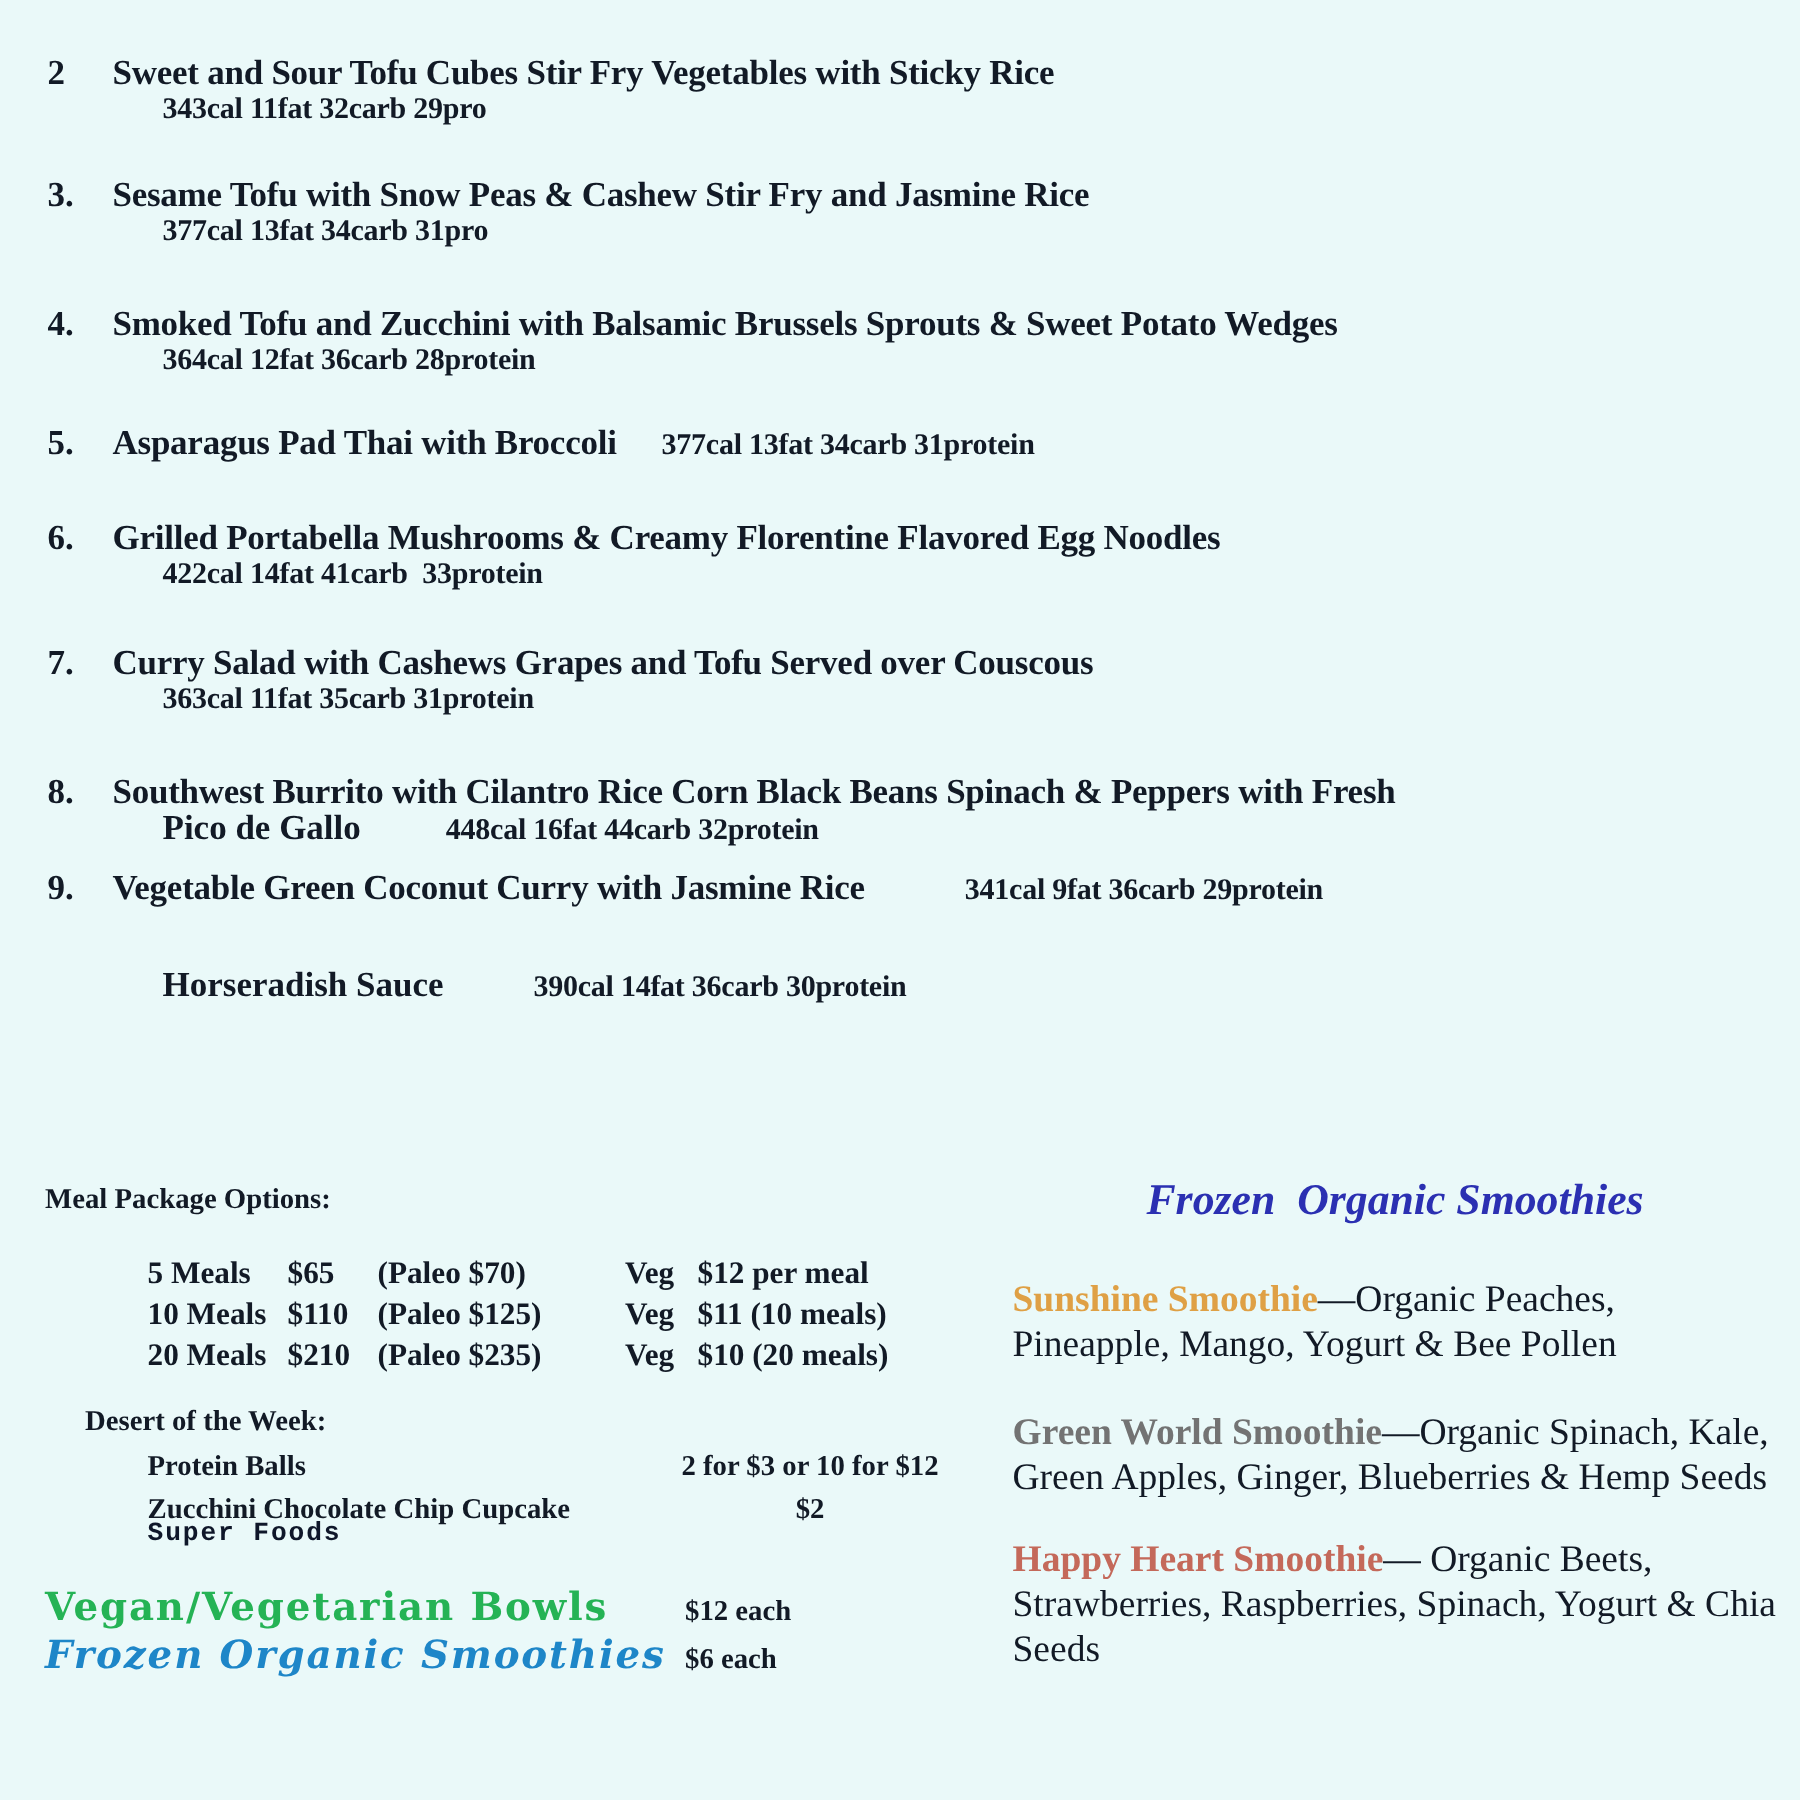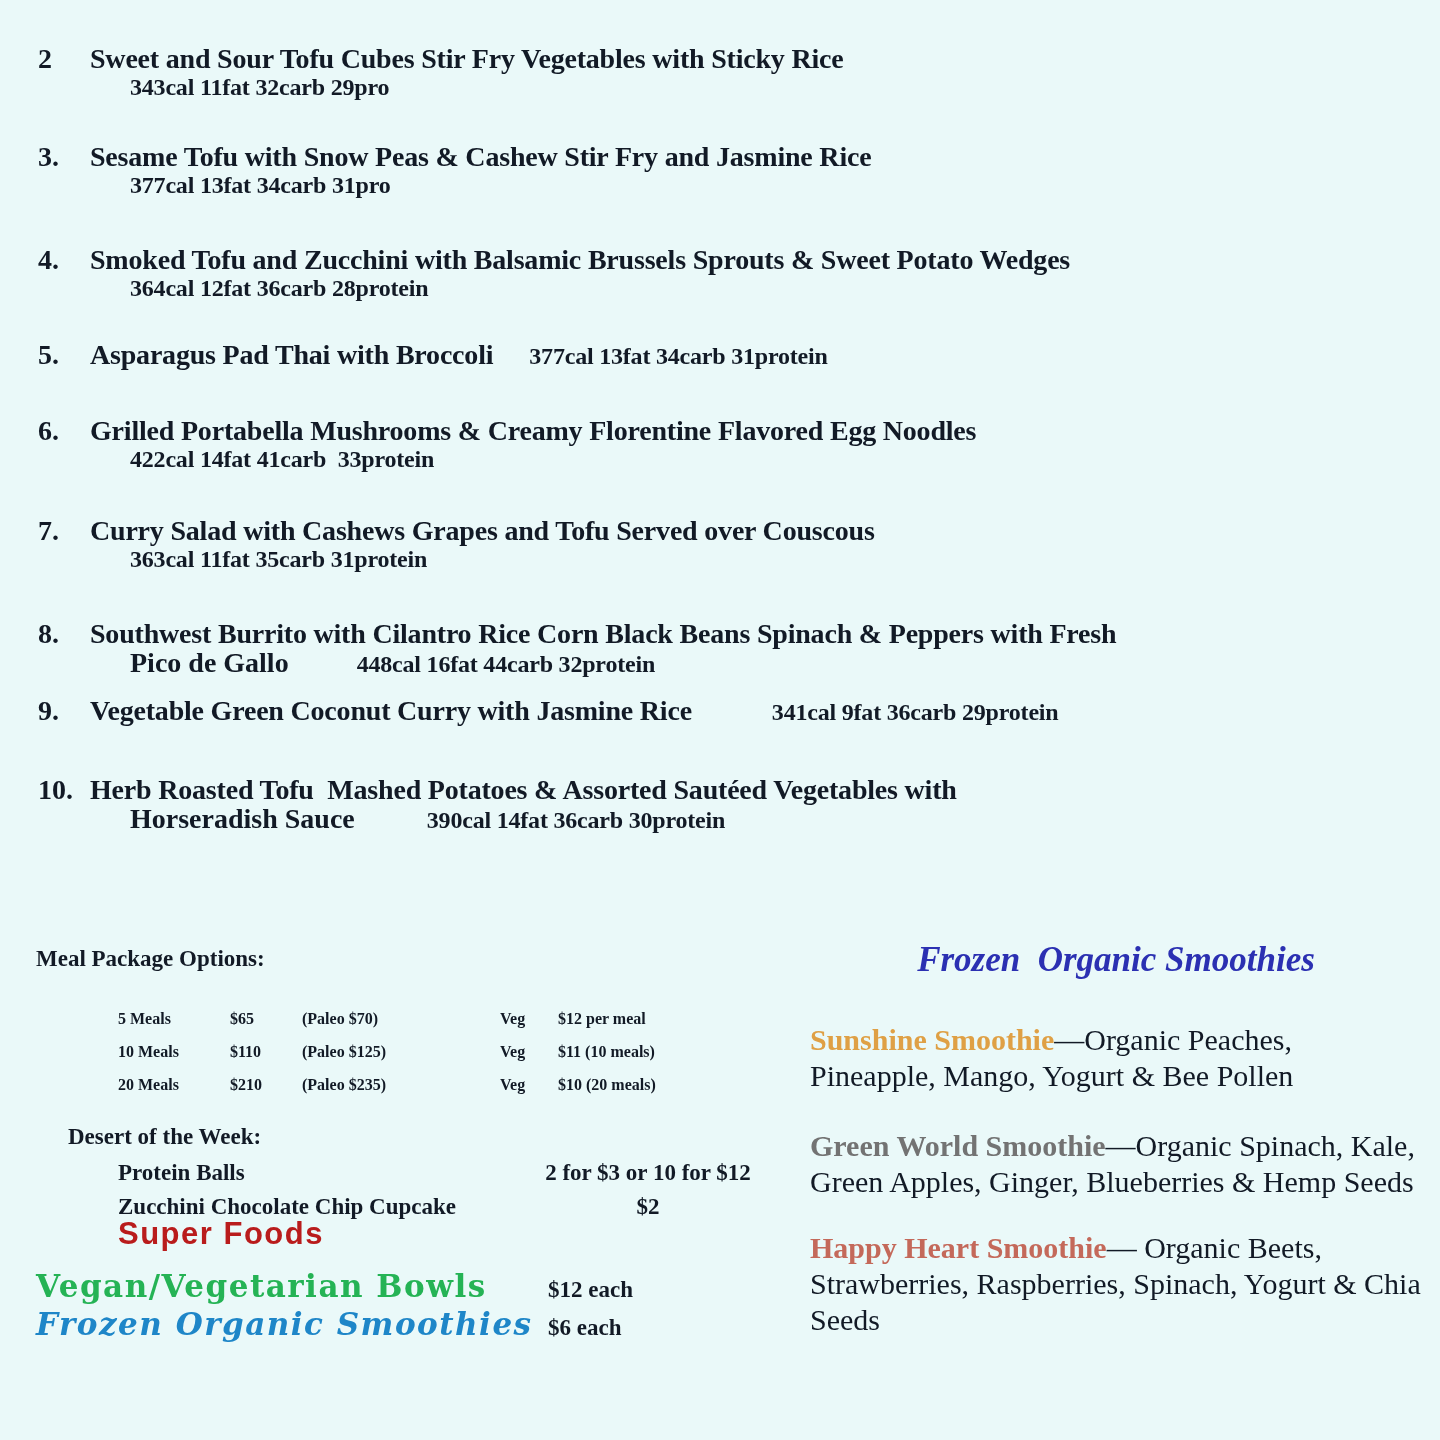--- a/index.html
+++ b/index.html
@@ -24,35 +24,35 @@
   .mi-nutrition.inline-b{margin-left:80px;}
   .mi-nutrition.after2-a{margin-left:68px;}
   .mi-nutrition.after2-b{margin-left:72px;}
   .mb-42{margin-bottom:42px}.mb-47{margin-bottom:47px}.mb-39{margin-bottom:39px}
   .mb-45{margin-bottom:45px}.mb-44{margin-bottom:44px}.mb-47b{margin-bottom:47px}
   .mb-18{margin-bottom:18px}.mb-48{margin-bottom:48px}
 
   
   .abs{position:absolute;}
   .pkg-header{left:36px;top:946px;font-size:23px;font-weight:bold;}
-  .pkg-rows{left:118px;top:1002px;font-size:16px;font-weight:bold;}
+  .pkg-rows{left:118px;top:1002px;font-size:25px;font-weight:bold;}
   .pkg-row{display:flex;line-height:33px;}
   .pkg-qty{width:112px;}
   .pkg-price{width:72px;}
   .pkg-paleo{width:198px;}
   .pkg-veg{width:58px;}
 
   .desert-header{left:68px;top:1124px;font-size:23px;font-weight:bold;}
   .desert-rows{left:118px;top:1156px;font-size:23px;font-weight:bold;}
   .desert-row{display:flex;line-height:34px;}
   .desert-name{width:414px;}
   .desert-price{width:232px;text-align:center;}
 
-  .super-foods{left:118px;top:1216px;font-size:31px;font-weight:bold;
-    font-family:Liberation Sans, sans-serif;color:#b91c1c;letter-spacing:1.5px;}
+  .super-foods{left:118px;top:1216px;font-size:21px;font-weight:bold;
+    font-family:Liberation Mono, monospace;color:#0f172a;letter-spacing:1.5px;}
 
   .cat-line{display:flex;align-items:baseline;}
   .cat-bowls{left:36px;top:1268px;}
   .cat-smoothies{left:36px;top:1306px;}
   .cat-name{display:inline-block;width:512px;font-size:31px;font-weight:bold;
     font-family:"DejaVu Serif", serif;letter-spacing:1.5px;}
   .cat-green{color:#25b355;}
   .cat-blue{color:#1e86c8;font-style:italic;}
   .cat-price{font-size:23px;font-weight:bold;color:#121a26;}
 
@@ -107,21 +107,20 @@
     <div class="mi mb-18">
       <div class="mi-line1"><span class="mi-num">8.</span><span class="mi-title">Southwest Burrito with Cilantro Rice Corn Black Beans Spinach &amp; Peppers with Fresh</span></div>
       <div class="mi-line2" style="font-size:28px;line-height:28px;"><span class="mi-title2">Pico de Gallo</span><span class="mi-nutrition after2-a">448cal 16fat 44carb 32protein</span></div>
     </div>
 
     <div class="mi mb-48">
       <div class="mi-line1"><span class="mi-num">9.</span><span class="mi-title">Vegetable Green Coconut Curry with Jasmine Rice</span><span class="mi-nutrition inline-b">341cal 9fat 36carb 29protein</span></div>
     </div>
 
     <div class="mi">
-      <div class="mi-line1"><span class="mi-num">10.</span><span class="mi-title">Herb Roasted Tofu  Mashed Potatoes &amp; Assorted Sautéed Vegetables with</span></div>
       <div class="mi-line2" style="font-size:28px;line-height:28px;"><span class="mi-title2">Horseradish Sauce</span><span class="mi-nutrition after2-b">390cal 14fat 36carb 30protein</span></div>
     </div>
 
   </div>
 
   <div class="abs pkg-header">Meal Package Options:</div>
 
   <div class="abs pkg-rows">
     <div class="pkg-row">
       <span class="pkg-qty">5 Meals</span>

